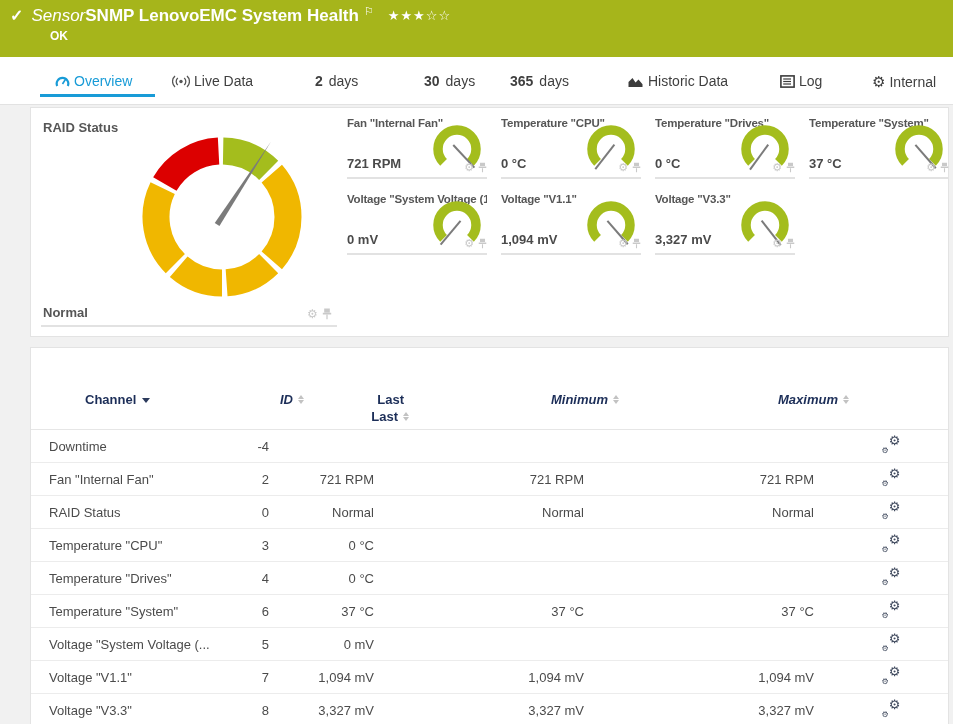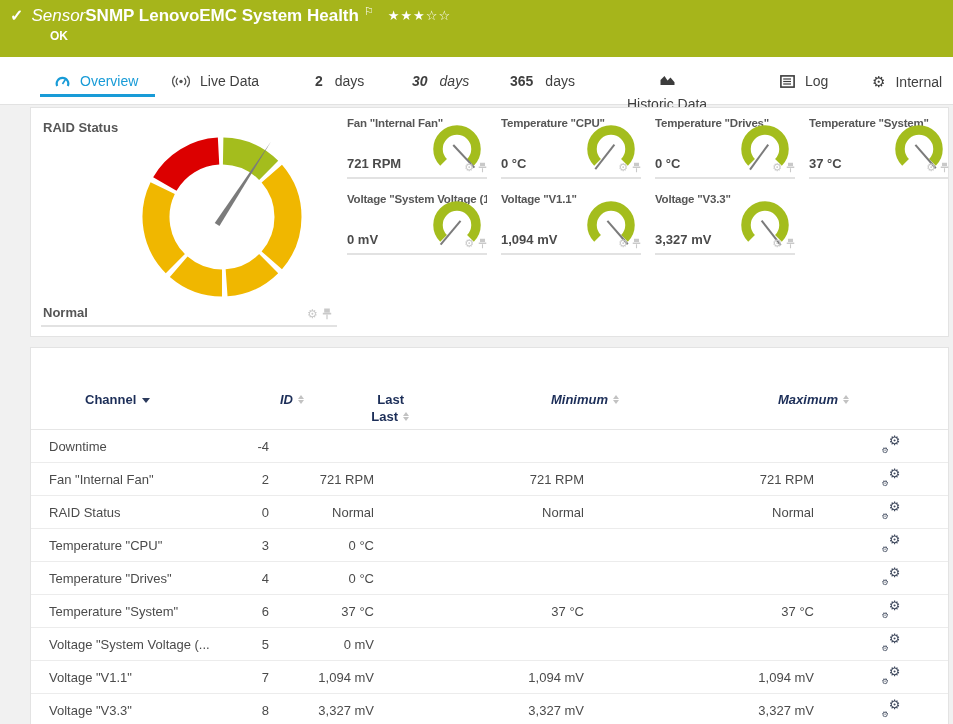--- a/index.html
+++ b/index.html
@@ -14,29 +14,29 @@
   .check { font-size:16px; font-weight:bold; margin-right:8px; }
   .kind { font-style:italic; font-size:17px; }
   .sensor-title { font-size:17px; font-weight:bold; }
   .flag { font-size:11px; margin-left:5px; position:relative; top:-6px; }
   .stars { font-size:13px; margin-left:14px; letter-spacing:1px; position:relative; top:-1px; }
   .ok-text { position:absolute; top:29px; left:50px; font-size:12px; font-weight:bold; }
 
   
   .tab-bar { position:absolute; top:57px; left:0; width:953px; height:48px;
              background:#fff; border-bottom:1px solid #e2e2e2; }
-  .tab { position:absolute; top:16px; display:flex; align-items:center; gap:10px;
+  .tab { position:absolute; top:16px; display:flex; align-items:center; gap:4px;
          font-size:14px; color:#3f3f3f; cursor:pointer; white-space:nowrap; }
   .tab .num { font-weight:bold; margin-right:2px; }
   .tab-overview { left:55px; color:#189bd7; }
   .tab-live { left:172px; }
   .tab-2d { left:315px; }
-  .tab-30d { left:412px;font-style:italic; }
+  .tab-30d { left:424px; }
   .tab-365d { left:510px; }
-  .tab-historic { left:627px;flex-direction:column; }
+  .tab-historic { left:627px; }
   .tab-log { left:780px; }
   .tab-settings { left:872px; }
   .active-underline { position:absolute; top:37px; left:40px; width:115px; height:3px;
                       background:#189bd7; }
   .gear-glyph { font-style:normal; }
 
   
   .gauges-panel { position:absolute; left:30px; top:107px; width:919px; height:230px;
                   background:#fff; border:1px solid #e3e3e3; }
   .raid-title { position:absolute; left:12px; top:12px; font-size:13px; font-weight:bold; color:#565656; }

